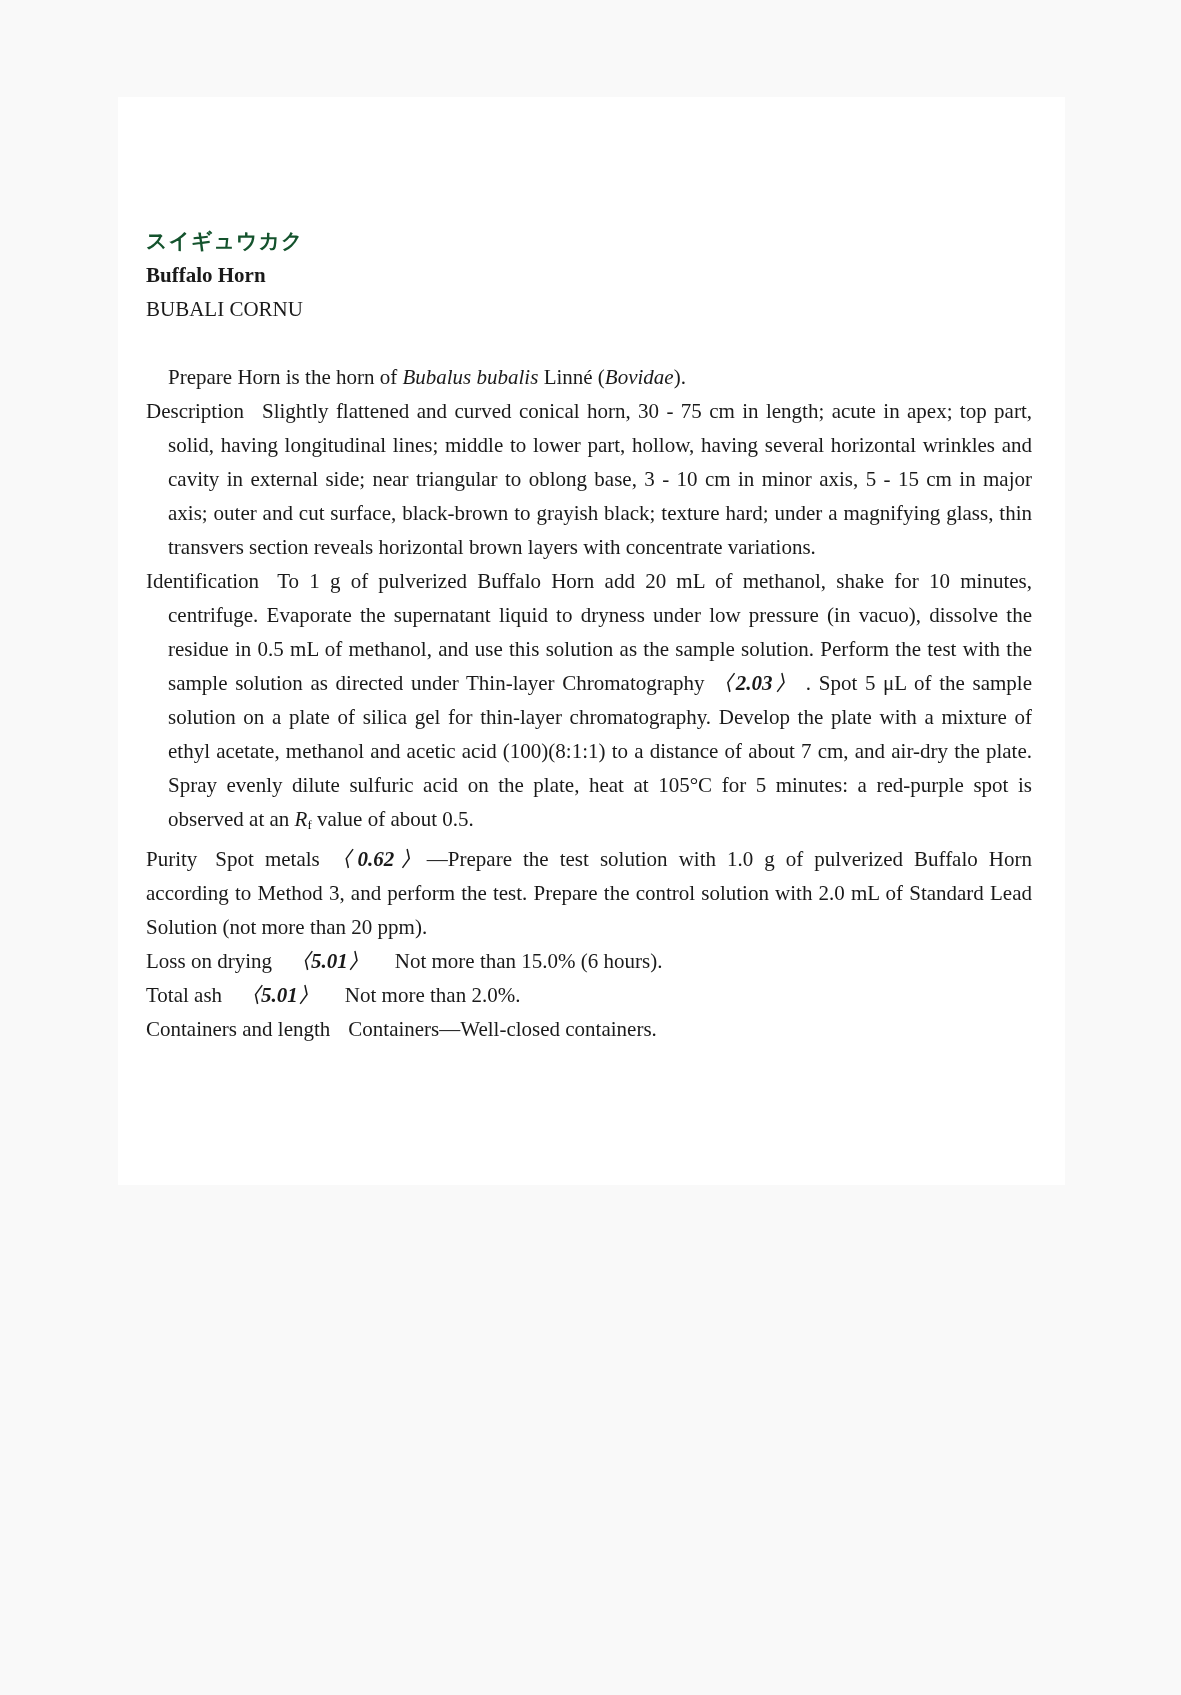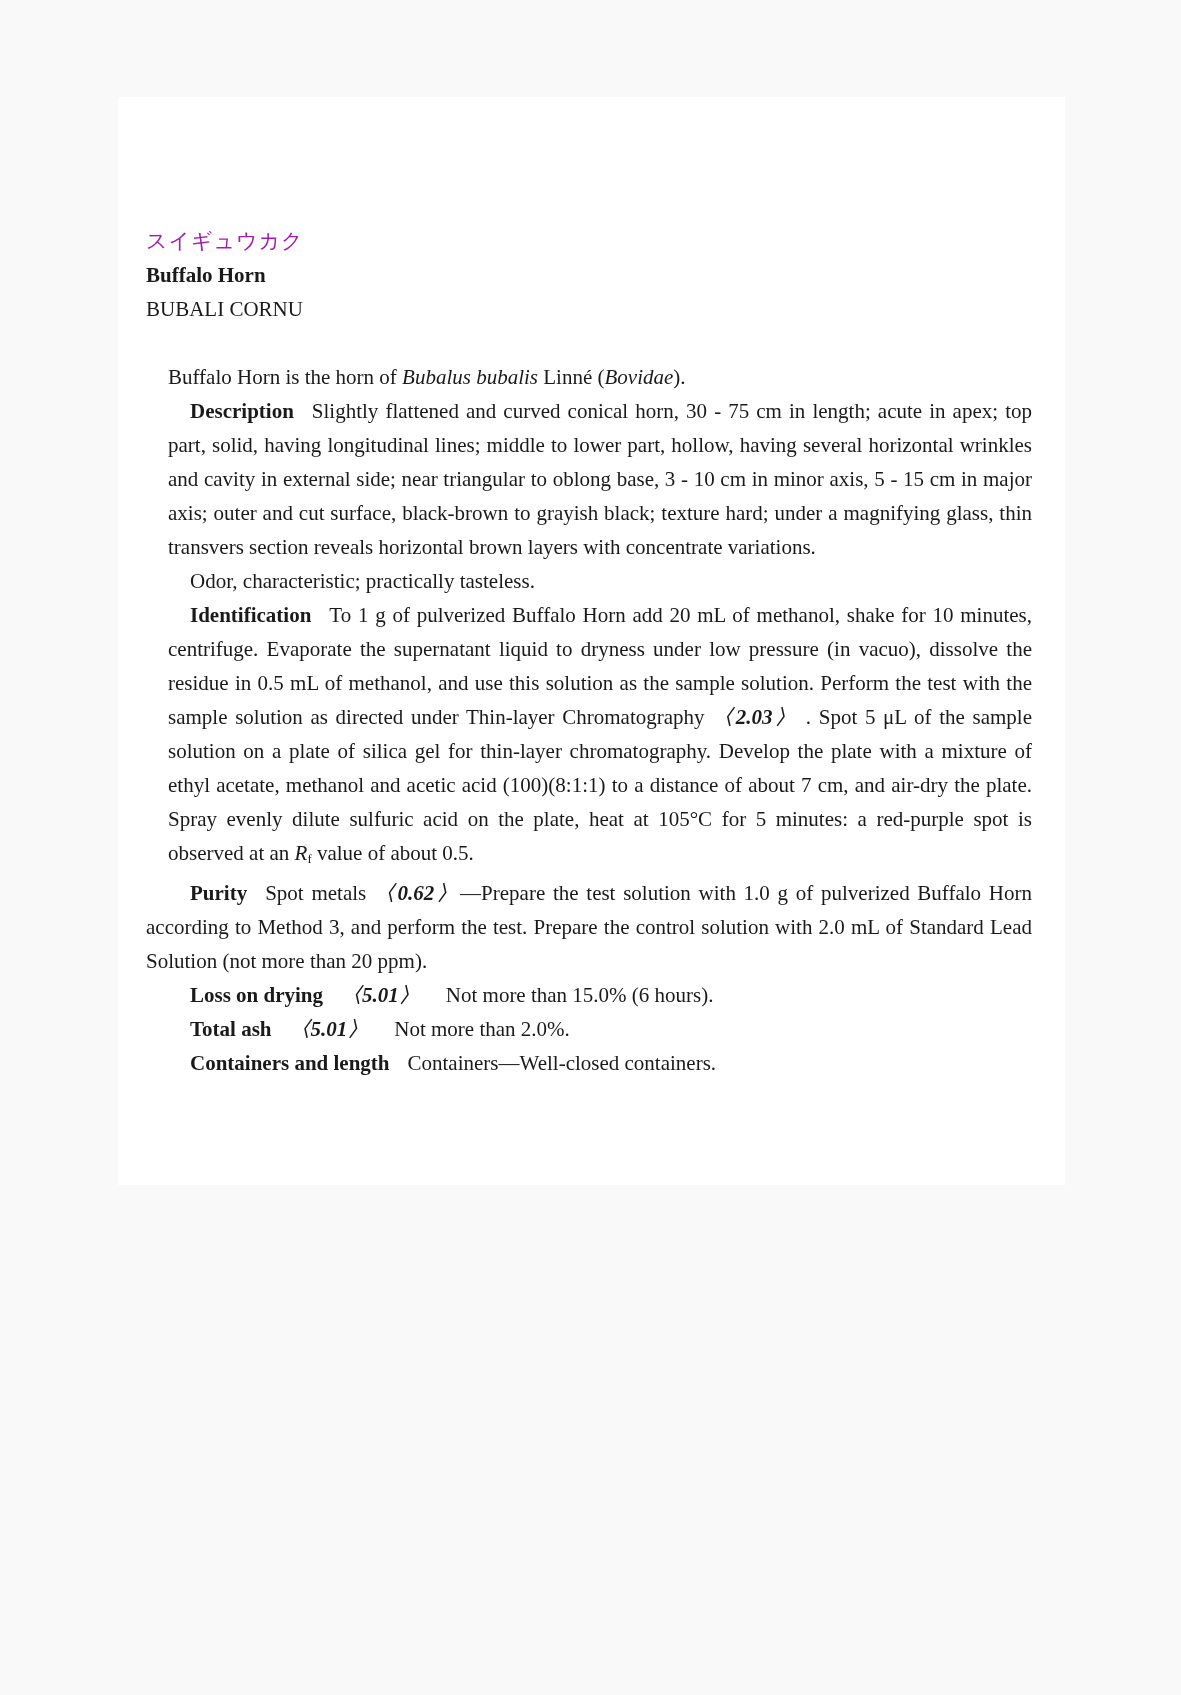--- a/index.html
+++ b/index.html
@@ -26,61 +26,60 @@
     .content {
       position: absolute;
       left: 28px;
       top: 127px;
       width: 886px;
       font-family: "Liberation Serif", "DejaVu Serif", serif;
       font-size: 21px;
       line-height: 34px;
     }
     .title-block div { white-space: nowrap; }
-    .kana { letter-spacing: 1px; color: #a21caf; }
+    .kana { letter-spacing: 1px; color: #14532d; font-weight: bold; }
     .bold { font-weight: bold; }
     .spacer { height: 34px; }
     .p {
       text-align: justify;
       text-align-last: left;
     }
     .intro { padding-left: 22px; }
     .hang {
       padding-left: 22px;
       text-indent: -22px;
     }
     .flat { padding-left: 0; text-indent: 0; }
     .sub-para { padding-left: 44px; }
-    .head { font-weight: bold; margin-right: 18px; margin-left: 44px; }
+    .head { font-weight: normal; margin-right: 18px; }
     .ref { font-style: italic; font-weight: bold; }
     .sub { font-size: 13px; vertical-align: -3px; font-style: normal; }
     .gap { display: inline-block; width: 26px; }
   </style>
 </head>
 <body>
 
 <div class="page">
   <div class="content">
 
     <div class="title-block">
       <div class="kana">スイギュウカク</div>
       <div class="bold">Buffalo Horn</div>
       <div>BUBALI CORNU</div>
     </div>
 
     <div class="spacer"></div>
 
     <div class="p intro">
-      <span>Buffalo Horn is the horn of </span><i>Bubalus bubalis</i><span> Linné (</span><i>Bovidae</i><span>).</span>
+      <span>Prepare Horn is the horn of </span><i>Bubalus bubalis</i><span> Linné (</span><i>Bovidae</i><span>).</span>
     </div>
 
     <div class="p hang">
       <span class="head">Description</span><span>Slightly flattened and curved conical horn, 30 - 75 cm in length; acute in apex; top part, solid, having longitudinal lines; middle to lower part, hollow, having several horizontal wrinkles and cavity in external side; near triangular to oblong base, 3 - 10 cm in minor axis, 5 - 15 cm in major axis; outer and cut surface, black-brown to grayish black; texture hard; under a magnifying glass, thin transvers section reveals horizontal brown layers with concentrate variations.</span>
     </div>
-    <div class="p sub-para">Odor, characteristic; practically tasteless.</div>
 
     <div class="p hang">
       <span class="head">Identification</span><span>To 1 g of pulverized Buffalo Horn add 20 mL of methanol, shake for 10 minutes, centrifuge. Evaporate the supernatant liquid to dryness under low pressure (in vacuo), dissolve the residue in 0.5 mL of methanol, and use this solution as the sample solution. Perform the test with the sample solution as directed under Thin-layer Chromatography </span><span class="ref">〈2.03〉</span><span> . Spot 5 μL of the sample solution on a plate of silica gel for thin-layer chromatography. Develop the plate with a mixture of ethyl acetate, methanol and acetic acid (100)(8:1:1) to a distance of about 7 cm, and air-dry the plate. Spray evenly dilute sulfuric acid on the plate, heat at 105°C for 5 minutes: a red-purple spot is observed at an </span><i>R</i><span class="sub">f</span><span> value of about 0.5.</span>
     </div>
 
     <div class="p flat">
       <span class="head">Purity</span><span>Spot metals </span><span class="ref">〈0.62〉</span><span>—Prepare the test solution with 1.0 g of pulverized Buffalo Horn according to Method 3, and perform the test. Prepare the control solution with 2.0 mL of Standard Lead Solution (not more than 20 ppm).</span>
     </div>
 
     <div class="p flat">

